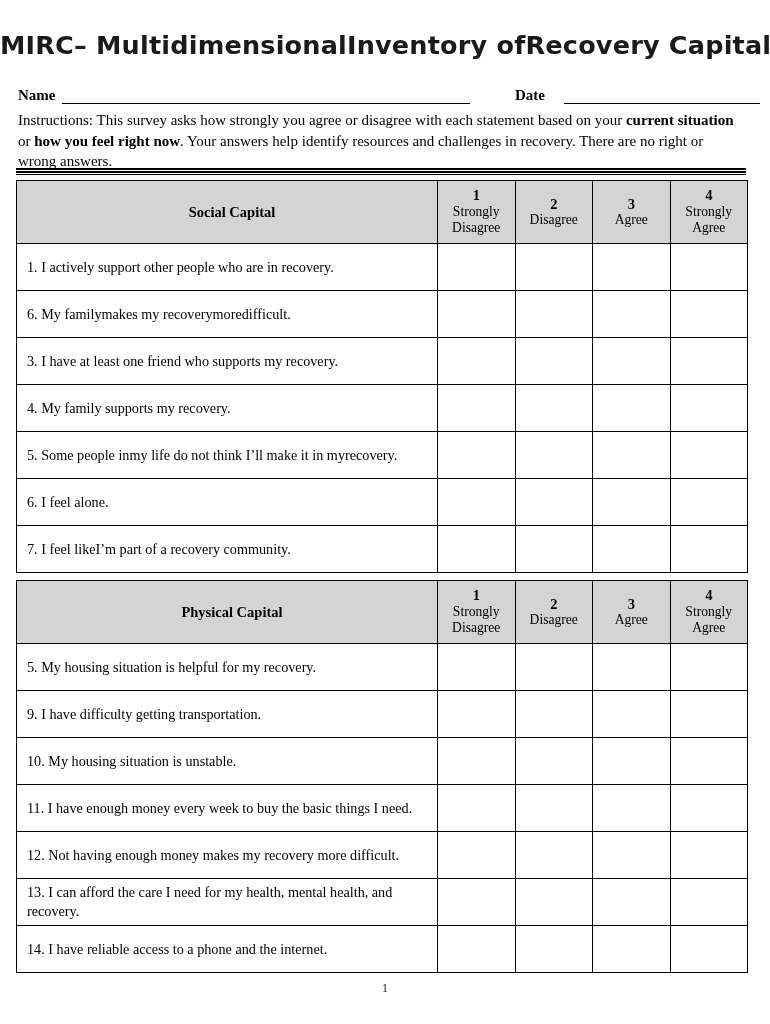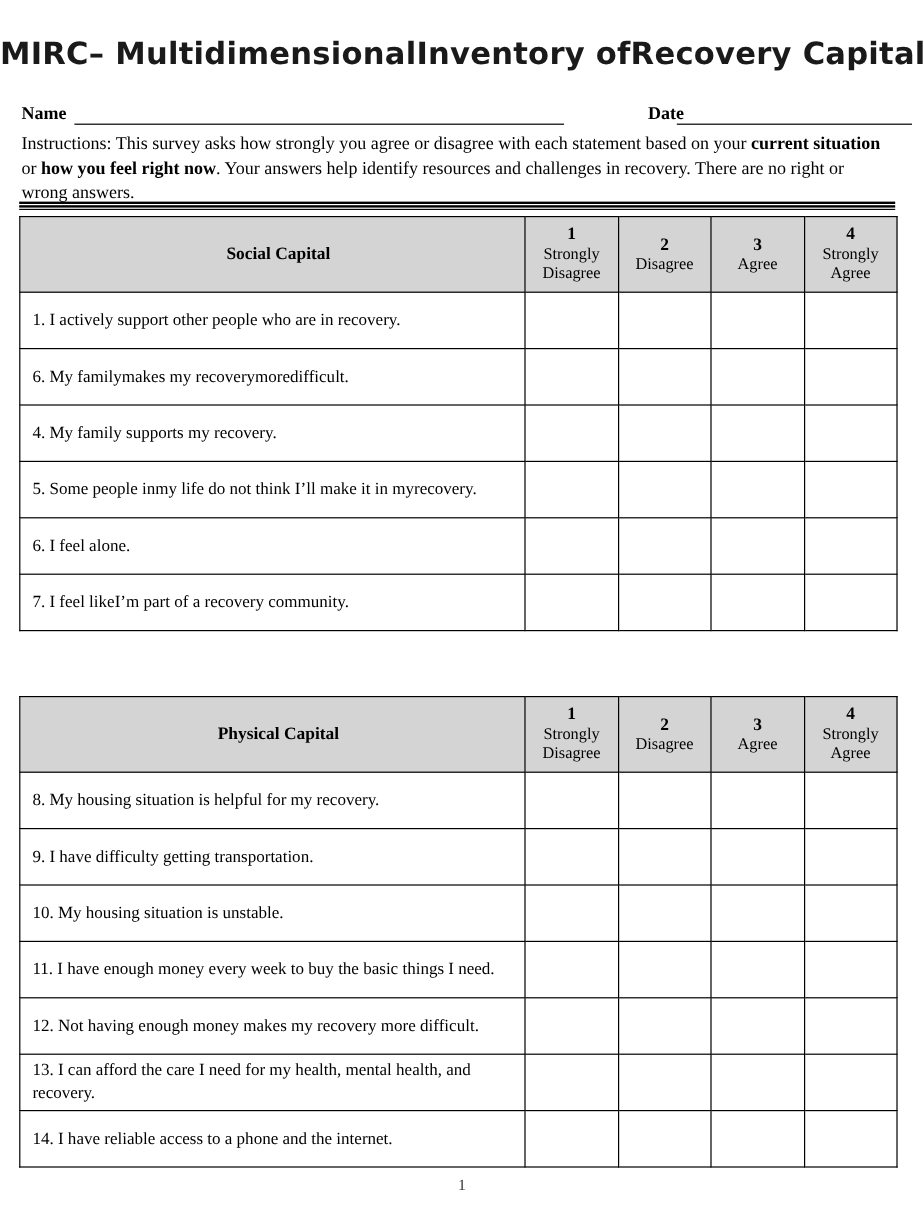--- a/index.html
+++ b/index.html
@@ -53,21 +53,21 @@
     font-size: 15px;
     line-height: 18px;
   }
   .fld-rule {
     position: absolute;
     border-bottom: 1.3px solid #000;
     height: 0;
   }
   .name-label { left: 0; }
   .name-rule  { left: 44px; width: 408px; top: 17px; }
-  .date-label { left: 497px; margin-left: 25px; }
+  .date-label { left: 497px; }
   .date-rule  { left: 546px; width: 196px; top: 17px; }
 
   
   .instructions {
     position: absolute;
     left: 18px;
     top: 110px;
     width: 722px;
     font-size: 15px;
     line-height: 20.5px;
@@ -225,20 +225,27 @@
         <td class="q-box"></td>
       </tr>
       <tr class="q-row">
         <td class="q-stmt">6. My familymakes my recoverymoredifficult.</td>
         <td class="q-box"></td>
         <td class="q-box"></td>
         <td class="q-box"></td>
         <td class="q-box"></td>
       </tr>
       <tr class="q-row">
+        <td class="q-stmt">3. I have at least one friend who supports my recovery.</td>
+        <td class="q-box"></td>
+        <td class="q-box"></td>
+        <td class="q-box"></td>
+        <td class="q-box"></td>
+      </tr>
+      <tr class="q-row">
         <td class="q-stmt">4. My family supports my recovery.</td>
         <td class="q-box"></td>
         <td class="q-box"></td>
         <td class="q-box"></td>
         <td class="q-box"></td>
       </tr>
       <tr class="q-row">
         <td class="q-stmt">5. Some people inmy life do not think I’ll make it in myrecovery.</td>
         <td class="q-box"></td>
         <td class="q-box"></td>
@@ -286,21 +293,21 @@
           <span class="lbl">Agree</span>
         </th>
         <th class="hdr-opt">
           <span class="num">4</span>
           <span class="lbl">Strongly Agree</span>
         </th>
       </tr>
     </thead>
     <tbody>
       <tr class="q-row">
-        <td class="q-stmt">8. My housing situation is helpful for my recovery.</td>
+        <td class="q-stmt">5. My housing situation is helpful for my recovery.</td>
         <td class="q-box"></td>
         <td class="q-box"></td>
         <td class="q-box"></td>
         <td class="q-box"></td>
       </tr>
       <tr class="q-row">
         <td class="q-stmt">9. I have difficulty getting transportation.</td>
         <td class="q-box"></td>
         <td class="q-box"></td>
         <td class="q-box"></td>

